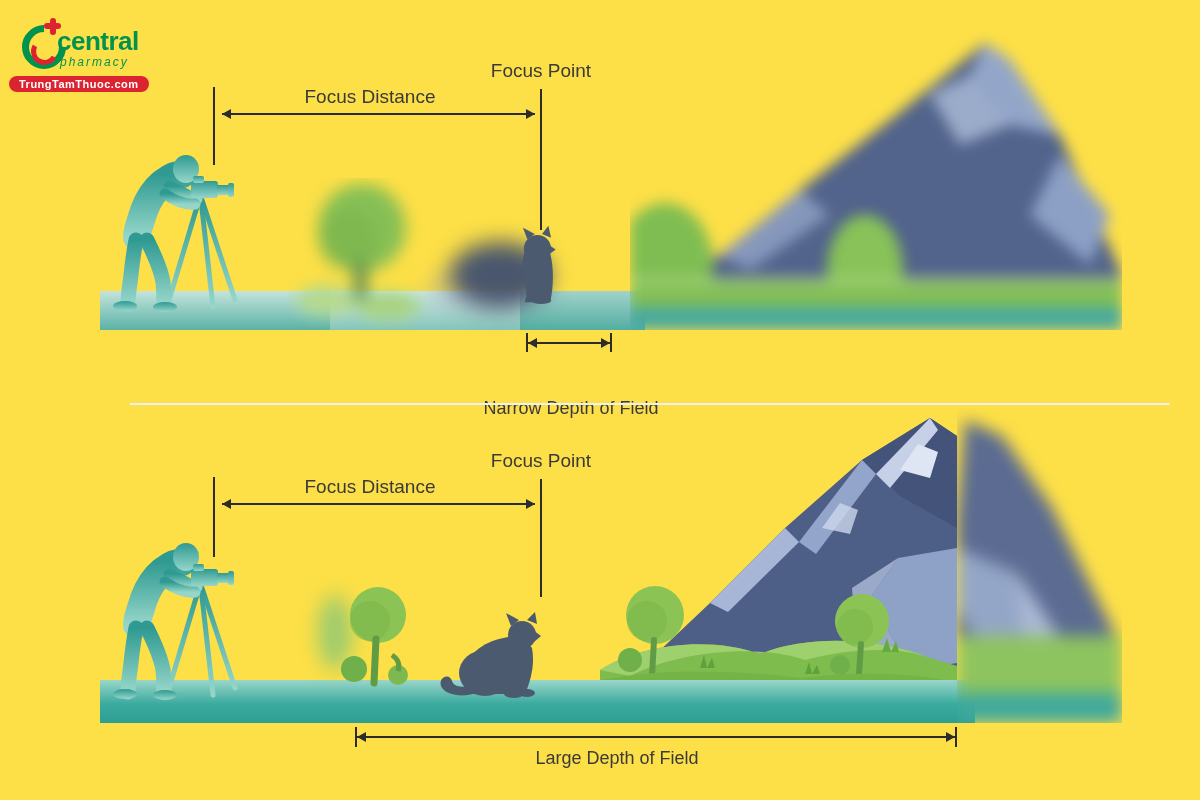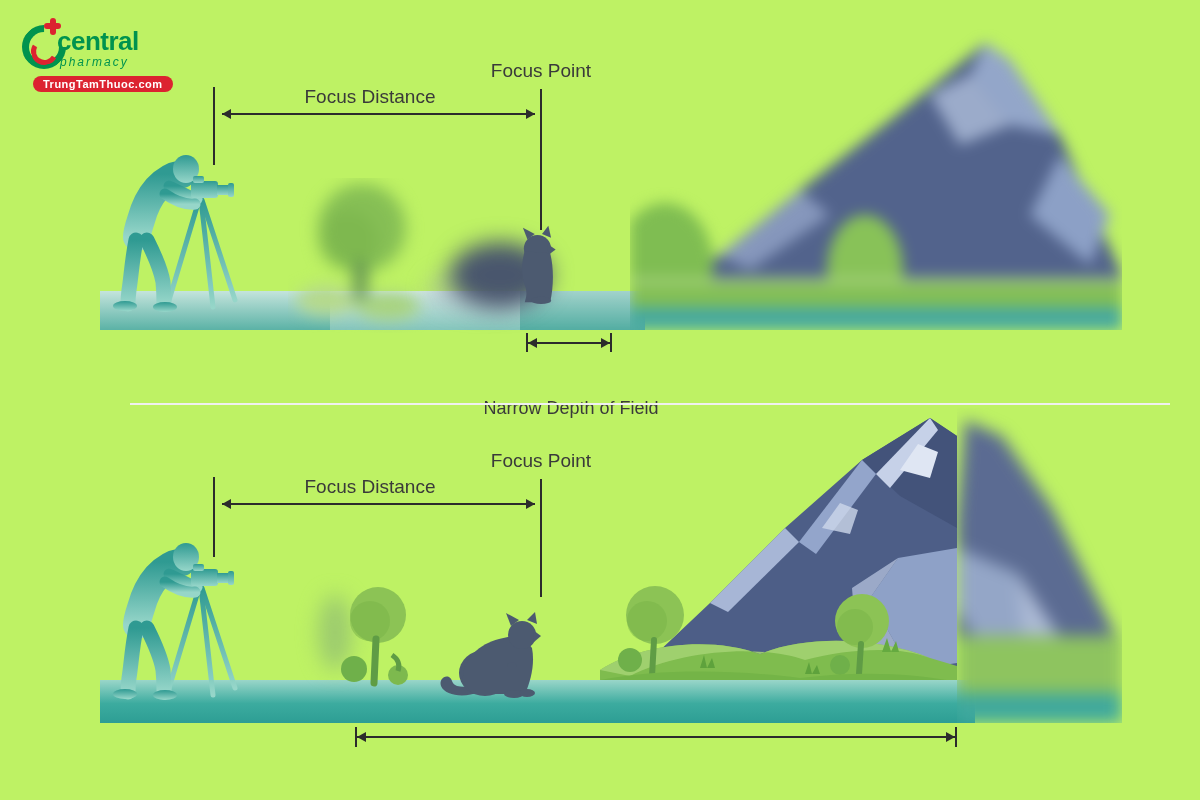--- a/index.html
+++ b/index.html
@@ -1,16 +1,16 @@
 <!DOCTYPE html>
 <html><head>
 <meta charset="utf-8">
 <style>
   html,body{margin:0;padding:0;background:#ffffff;}
-  #canvas{position:relative;width:1200px;height:800px;background:#bef264;overflow:hidden;
+  #canvas{position:relative;width:1200px;height:800px;background:#fde047;overflow:hidden;
           font-family:"Liberation Sans",sans-serif;}
   .abs{position:absolute;}
   .label{position:absolute;color:#3a3a3a;font-size:19px;text-align:center;white-space:nowrap;}
   .label.small{font-size:18px;}
   
   .v-line{position:absolute;width:2px;background:#2c2c2c;}
   .tick{position:absolute;width:2px;background:#2c2c2c;}
   .h-arrow{position:absolute;height:2px;background:#2c2c2c;}
   .h-arrow::before{content:'';position:absolute;left:0;top:-4px;border:5px solid transparent;
     border-left:0;border-right:9px solid #2c2c2c;}
@@ -21,21 +21,21 @@
   
   .logo-ring{position:absolute;left:22px;top:25px;width:30px;height:30px;border:7px solid #00934e;
      border-radius:50%;border-top-color:transparent;transform:rotate(45deg);}
   .logo-arc{position:absolute;left:31px;top:38px;width:17px;height:17px;border:5px solid transparent;
      border-left-color:#dc2330;border-bottom-color:#dc2330;border-radius:50%;transform:rotate(-15deg);}
   .logo-plus-h{position:absolute;left:44px;top:23px;width:17px;height:6px;background:#dc2330;border-radius:3px;}
   .logo-plus-v{position:absolute;left:49.5px;top:17.5px;width:6px;height:17px;background:#dc2330;border-radius:3px;}
   .logo-brand{position:absolute;left:57px;top:26px;font-size:26px;font-weight:bold;color:#00934e;letter-spacing:-0.5px;}
   .logo-sub{position:absolute;left:60px;top:55px;font-size:12px;color:#00934e;letter-spacing:2px;font-style:italic;}
   .logo-badge{position:absolute;left:9px;top:76px;background:#dc2330;color:#ffffff;font-size:11px;
-     font-weight:bold;padding:2px 10px;border-radius:9px;letter-spacing:0.5px;margin-left:24px;}
+     font-weight:bold;padding:2px 10px;border-radius:9px;letter-spacing:0.5px;}
 </style>
 </head>
 <body>
 
 <div id="canvas">
 
   <div class="abs" style="left:0;top:0;width:220px;height:110px;">
     <div class="logo-ring"></div>
     <div class="logo-arc"></div>
     <div class="logo-plus-h"></div>
@@ -235,15 +235,16 @@
 
     <div class="v-line" style="left:213px;top:82px;height:80px;"></div>
     <div class="v-line" style="left:540px;top:84px;height:118px;"></div>
     <div class="label" style="left:450px;top:55px;width:182px;">Focus Point</div>
     <div class="label" style="left:230px;top:81px;width:280px;">Focus Distance</div>
     <div class="h-arrow" style="left:222px;top:108px;width:313px;"></div>
 
     <div class="tick" style="left:355px;top:332px;height:20px;"></div>
     <div class="tick" style="left:955px;top:332px;height:20px;"></div>
     <div class="h-arrow" style="left:357px;top:341px;width:598px;"></div>
+    <div class="label small" style="left:417px;top:353px;width:400px;">Large Depth of Field</div>
   </div>
 
 </div>
 
 </body></html>

